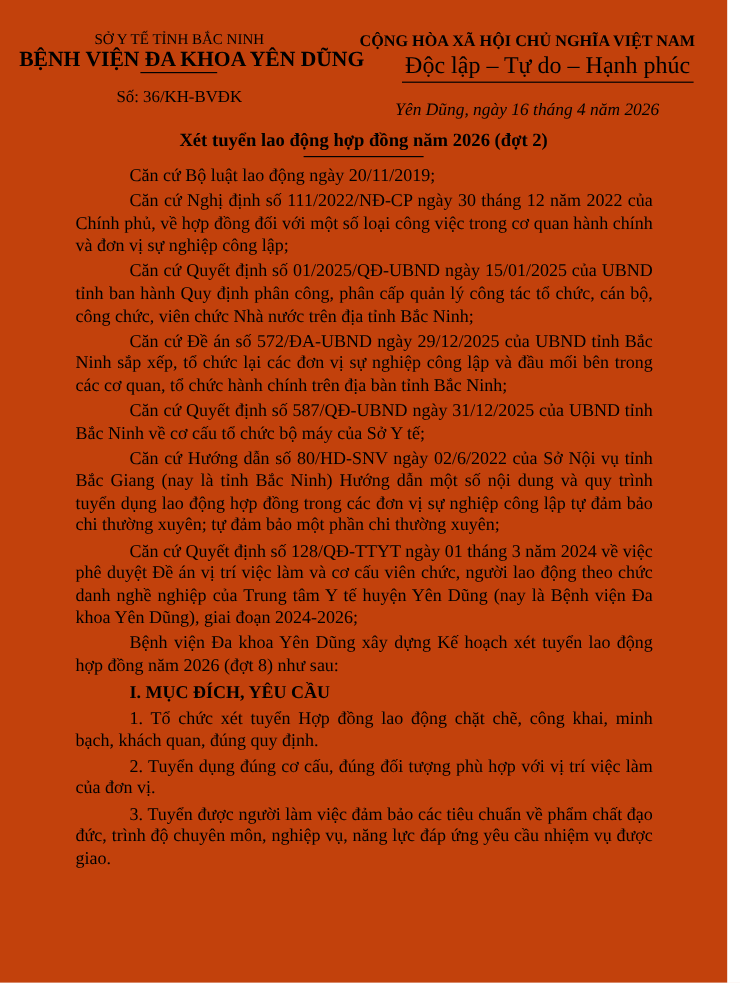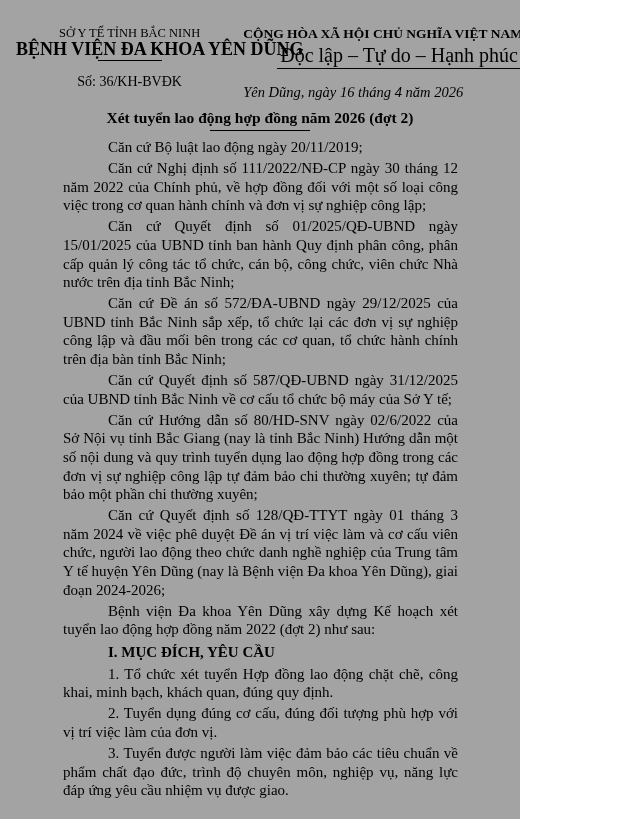--- a/index.html
+++ b/index.html
@@ -2,40 +2,41 @@
 <html><head>
 <meta charset="utf-8">
 <style>
   html, body {
     margin: 0;
     padding: 0;
     background: #ffffff;
   }
   .page {
     position: relative;
-    width: 520px;
+    width: 606px;
     height: 819px;
-    background: #a3a3a3;
+    background: #c2410c;
     color: #000000;
     font-family: "Liberation Serif", "DejaVu Serif", serif;
     overflow: hidden;
     box-sizing: border-box;
   }
   
   .header {
     display: flex;
     padding: 26px 10px 0 16px;
     box-sizing: border-box;
   }
   .header-left {
     width: 46%;
     text-align: center;
   }
   .header-right {
     width: 54%;
+    text-align: center;
   }
   .org-parent {
     font-size: 12.5px;
     line-height: 15px;
     white-space: nowrap;
   }
   .org-name {
     font-size: 18px;
     font-weight: bold;
     line-height: 17px;
@@ -144,20 +145,20 @@
   </div>
 
   <div class="body-text">
     <p class="para">Căn cứ Bộ luật lao động ngày 20/11/2019;</p>
     <p class="para">Căn cứ Nghị định số 111/2022/NĐ-CP ngày 30 tháng 12 năm 2022 của Chính phủ, về hợp đồng đối với một số loại công việc trong cơ quan hành chính và đơn vị sự nghiệp công lập;</p>
     <p class="para">Căn cứ Quyết định số 01/2025/QĐ-UBND ngày 15/01/2025 của UBND tỉnh ban hành Quy định phân công, phân cấp quản lý công tác tổ chức, cán bộ, công chức, viên chức Nhà nước trên địa tỉnh Bắc Ninh;</p>
     <p class="para">Căn cứ Đề án số 572/ĐA-UBND ngày 29/12/2025 của UBND tỉnh Bắc Ninh sắp xếp, tổ chức lại các đơn vị sự nghiệp công lập và đầu mối bên trong các cơ quan, tổ chức hành chính trên địa bàn tỉnh Bắc Ninh;</p>
     <p class="para">Căn cứ Quyết định số 587/QĐ-UBND ngày 31/12/2025 của UBND tỉnh Bắc Ninh về cơ cấu tổ chức bộ máy của Sở Y tế;</p>
     <p class="para">Căn cứ Hướng dẫn số 80/HD-SNV ngày 02/6/2022 của Sở Nội vụ tỉnh Bắc Giang (nay là tỉnh Bắc Ninh) Hướng dẫn một số nội dung và quy trình tuyển dụng lao động hợp đồng trong các đơn vị sự nghiệp công lập tự đảm bảo chi thường xuyên; tự đảm bảo một phần chi thường xuyên;</p>
     <p class="para">Căn cứ Quyết định số 128/QĐ-TTYT ngày 01 tháng 3 năm 2024 về việc phê duyệt Đề án vị trí việc làm và cơ cấu viên chức, người lao động theo chức danh nghề nghiệp của Trung tâm Y tế huyện Yên Dũng (nay là Bệnh viện Đa khoa Yên Dũng), giai đoạn 2024-2026;</p>
-    <p class="para">Bệnh viện Đa khoa Yên Dũng xây dựng Kế hoạch xét tuyển lao động hợp đồng năm 2022 (đợt 2) như sau:</p>
+    <p class="para">Bệnh viện Đa khoa Yên Dũng xây dựng Kế hoạch xét tuyển lao động hợp đồng năm 2026 (đợt 8) như sau:</p>
     <p class="para heading">I. MỤC ĐÍCH, YÊU CẦU</p>
     <p class="para">1. Tổ chức xét tuyển Hợp đồng lao động chặt chẽ, công khai, minh bạch, khách quan, đúng quy định.</p>
     <p class="para">2. Tuyển dụng đúng cơ cấu, đúng đối tượng phù hợp với vị trí việc làm của đơn vị.</p>
     <p class="para">3. Tuyển được người làm việc đảm bảo các tiêu chuẩn về phẩm chất đạo đức, trình độ chuyên môn, nghiệp vụ, năng lực đáp ứng yêu cầu nhiệm vụ được giao.</p>
   </div>
 
 </div>
 
 </body></html>

